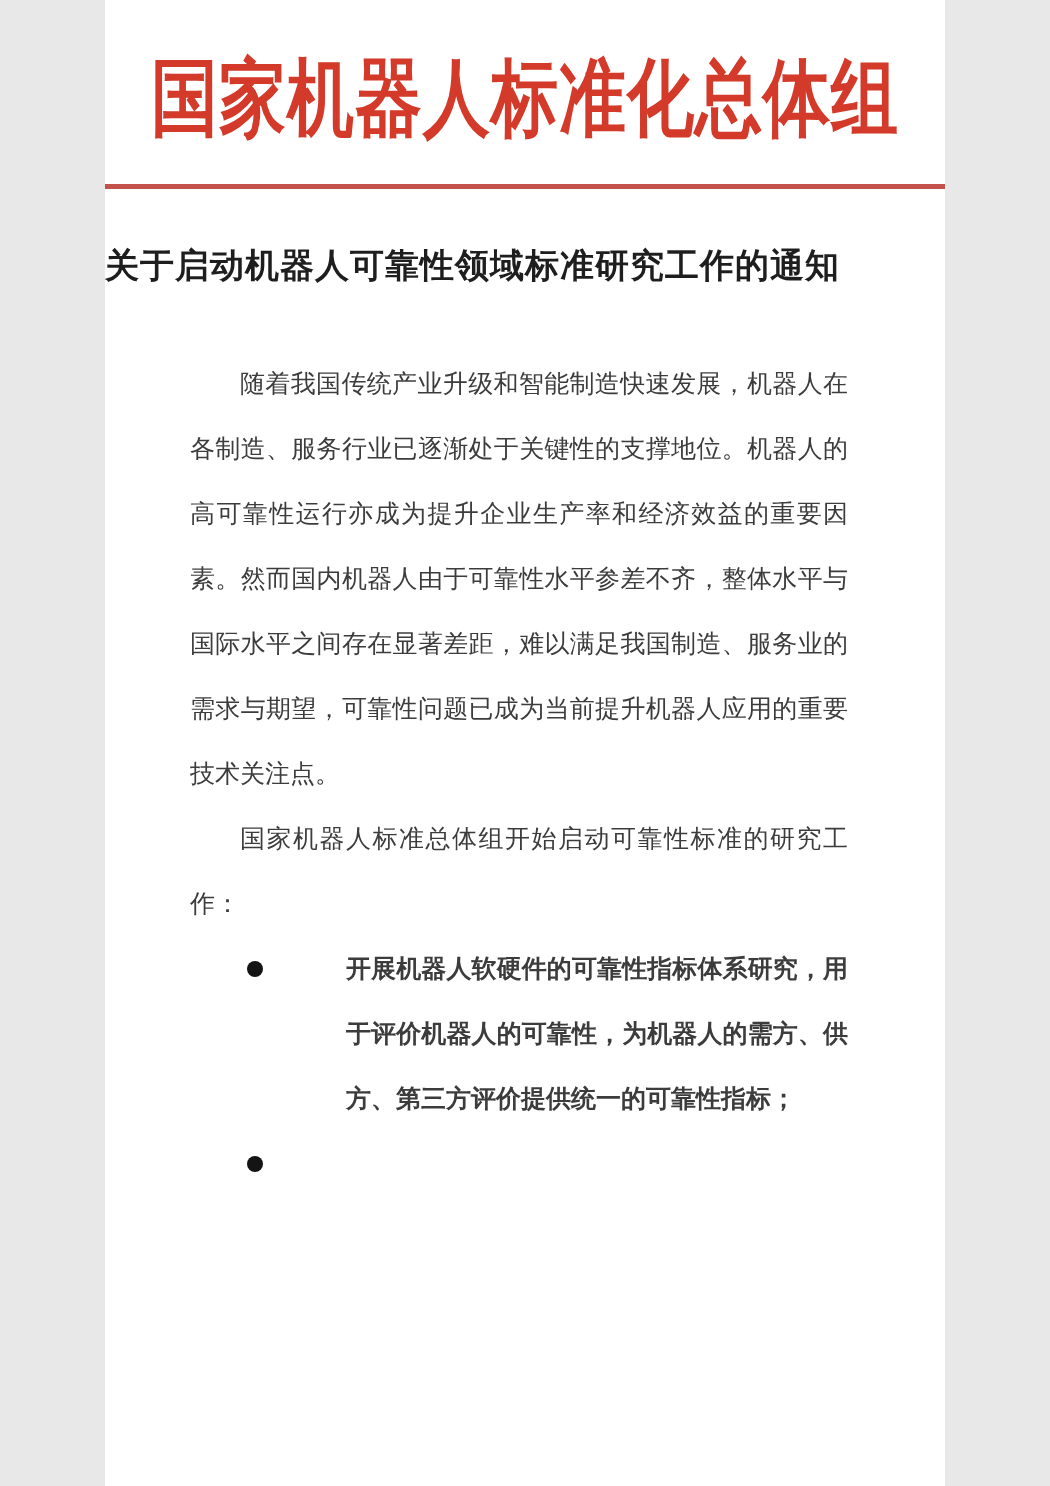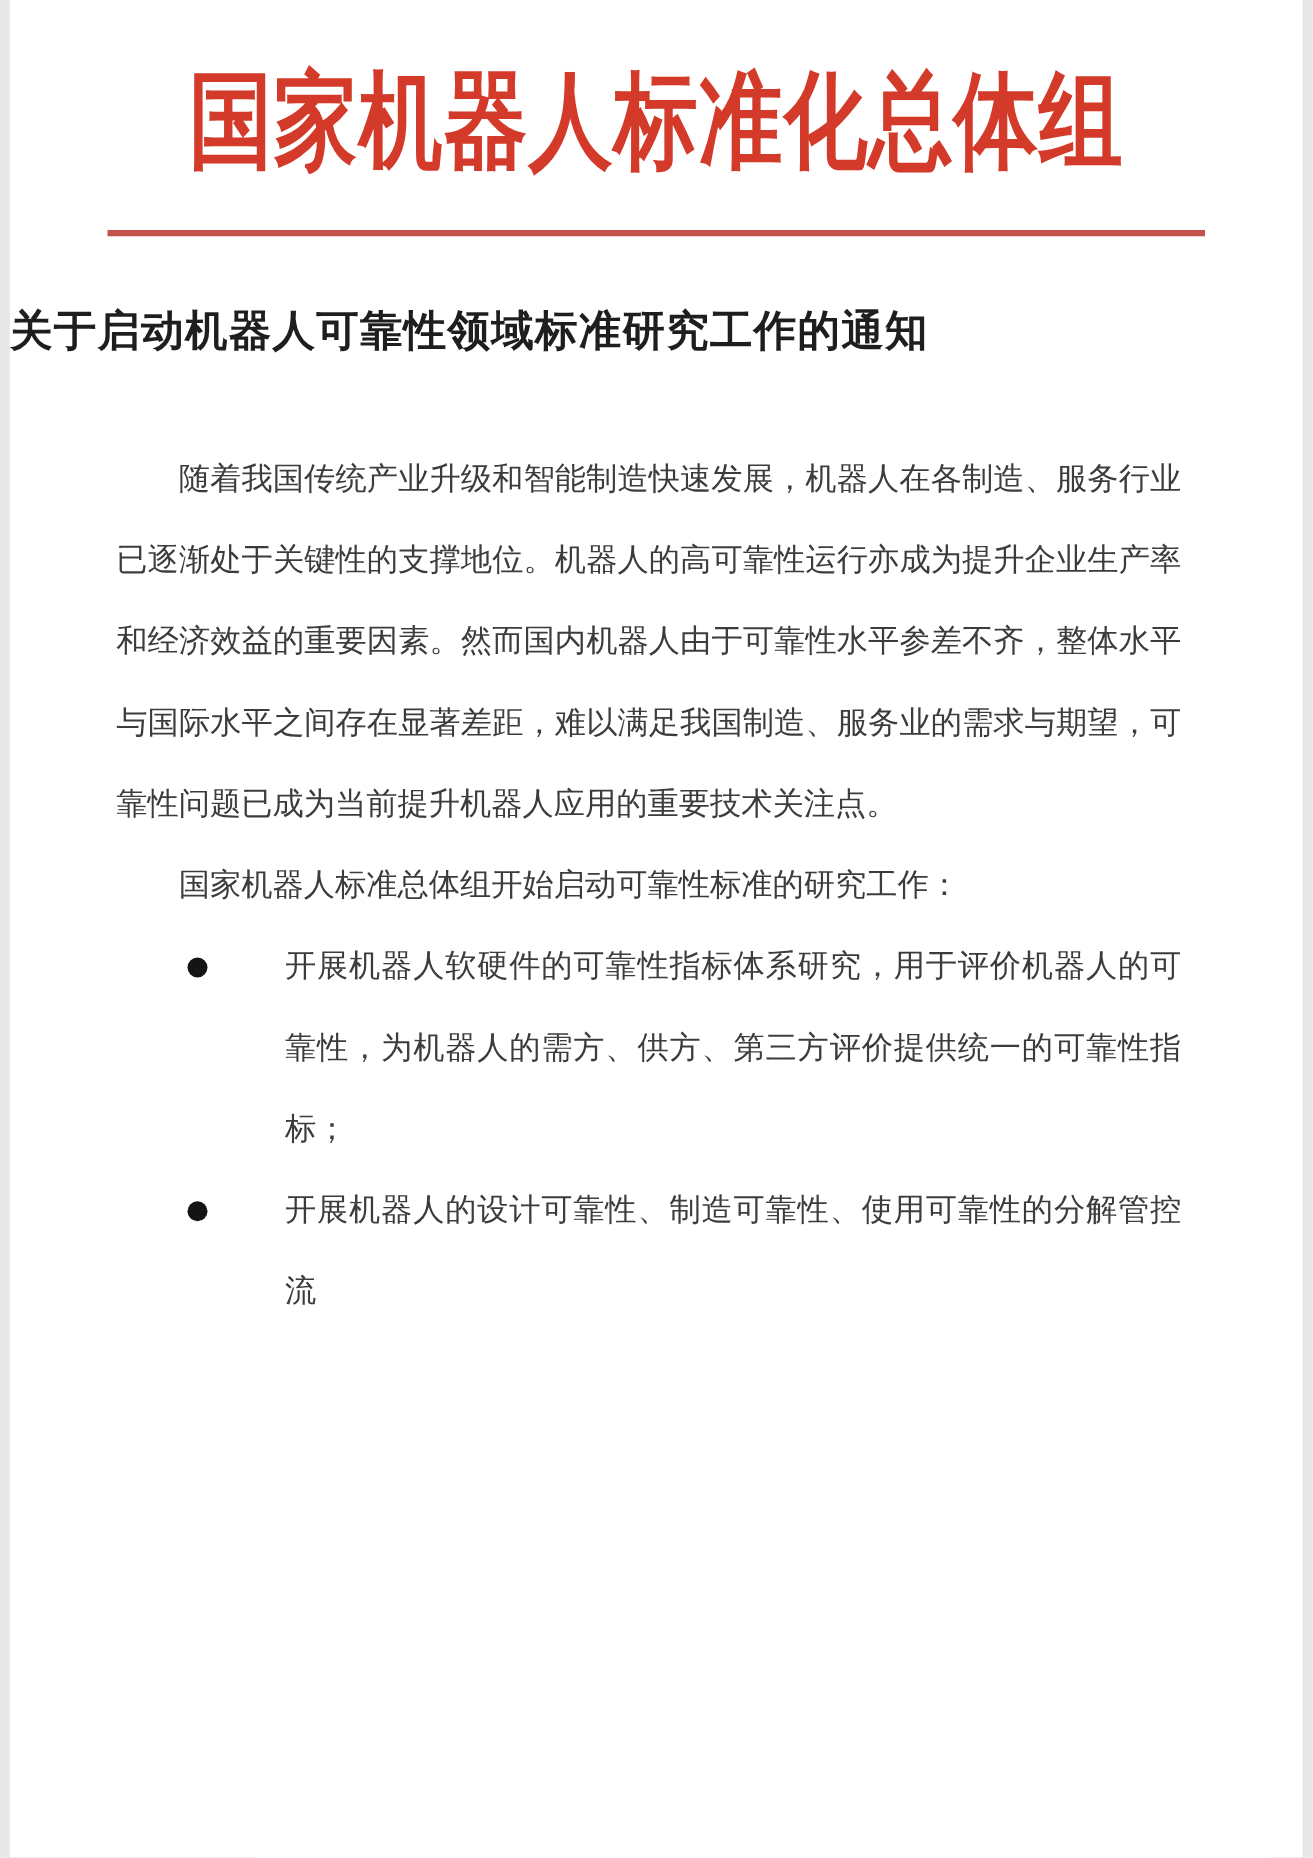--- a/index.html
+++ b/index.html
@@ -7,21 +7,21 @@
     --rule-red: #c4524c;
     --text-color: #3c3c3c;
     --title-color: #1e1e1e;
     --page-bg: #ffffff;
     --bullet-color: #141414;
   }
   * { box-sizing: border-box; }
   html, body { margin: 0; padding: 0; background: #e8e8e8; }
   .page {
     position: relative;
-    width: 1034px;
+    width: 840px;
     height: 1486px;
     margin: 0 auto;
     background: var(--page-bg);
     overflow: hidden;
     font-family: "Liberation Serif", "DejaVu Serif", serif;
   }
   
   .letterhead-title {
     margin: 56px 0 0 0;
     text-align: center;
@@ -75,23 +75,24 @@
   .bullet-icon {
     flex: none;
     width: 16px;
     height: 16px;
     margin: 25px 0 0 57px;
     border-radius: 50%;
     background: var(--bullet-color);
   }
   .bullet-text {
     flex: 1;
-    margin-left: 62px;
+    margin-left: 83px;
     text-align: justify;
     text-justify: inter-ideograph;
+    font-weight: bold;
   }
 </style>
 </head>
 <body>
 
 <div class="page">
 
   <h1 class="letterhead-title">国家机器人标准化总体组</h1>
 
   <div class="letterhead-rule"></div>
@@ -105,19 +106,18 @@
 
     <p>国家机器人标准总体组开始启动可靠性标准的研究工作：</p>
 
     <ul class="bullet-list">
       <li class="bullet-item">
         <span class="bullet-icon"></span>
         <span class="bullet-text">开展机器人软硬件的可靠性指标体系研究，用于评价机器人的可靠性，为机器人的需方、供方、第三方评价提供统一的可靠性指标；</span>
       </li>
       <li class="bullet-item">
         <span class="bullet-icon"></span>
-        <span class="bullet-text">开展机器人的设计可靠性、制造可靠性、使用可靠性的分解管控流</span>
       </li>
     </ul>
 
   </div>
 
 </div>
 
 </body></html>

